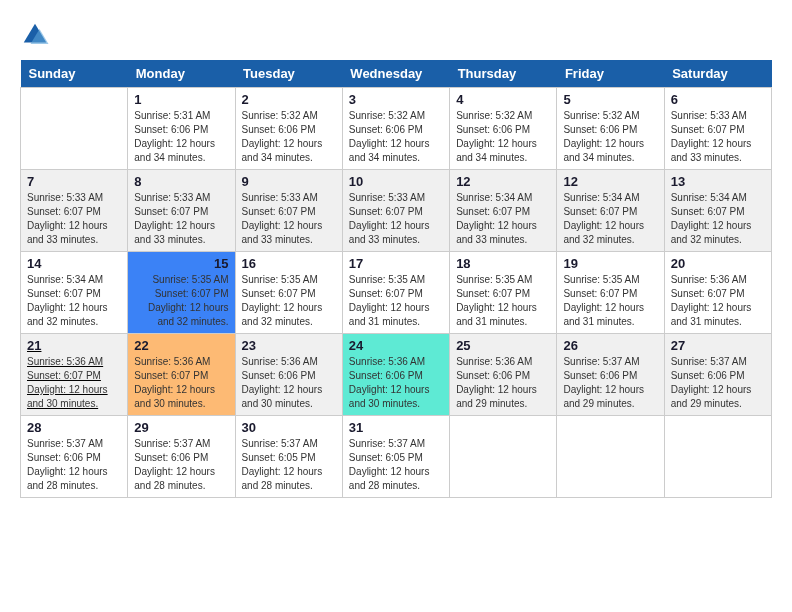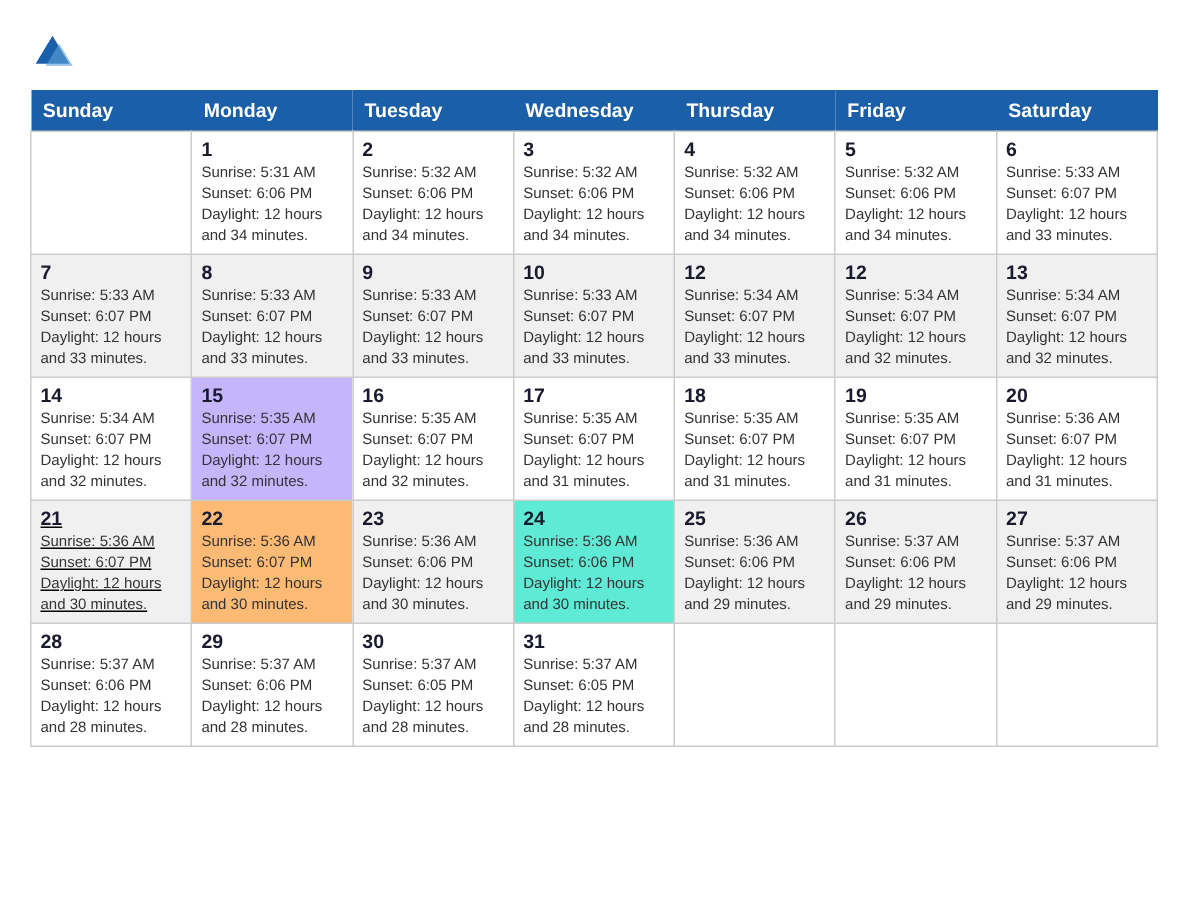--- a/index.html
+++ b/index.html
@@ -222,21 +222,21 @@
         </td>
       </tr>
       <tr>
         <td style="background: rgb(255, 255, 255);">
           <span class="day-num">14</span>
           <div class="day-detail" style="white-space: pre-line;">Sunrise: 5:34 AM
 Sunset: 6:07 PM
 Daylight: 12 hours
 and 32 minutes.</div>
         </td>
-        <td style="background: #c4b5fd;">
+        <td style="background: #3b82f6; text-align: right;">
           <span class="day-num">15</span>
           <div class="day-detail" style="white-space: pre-line;">Sunrise: 5:35 AM
 Sunset: 6:07 PM
 Daylight: 12 hours
 and 32 minutes.</div>
         </td>
         <td style="background: rgb(255, 255, 255);">
           <span class="day-num">16</span>
           <div class="day-detail" style="white-space: pre-line;">Sunrise: 5:35 AM
 Sunset: 6:07 PM

